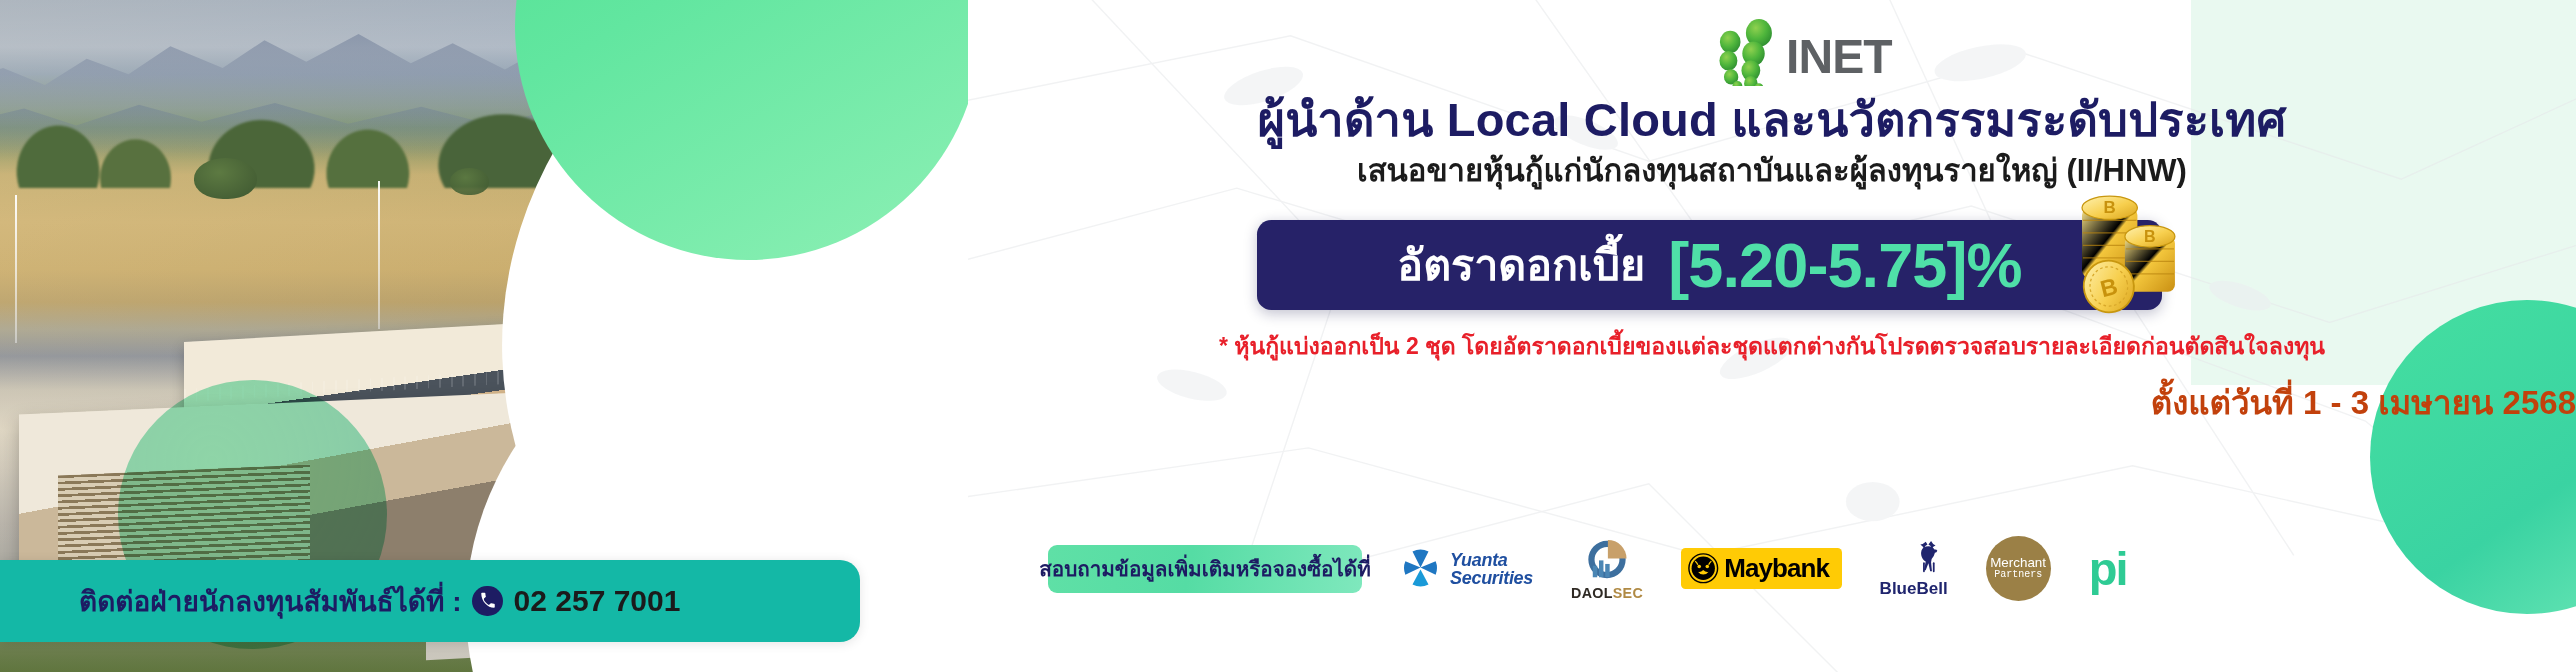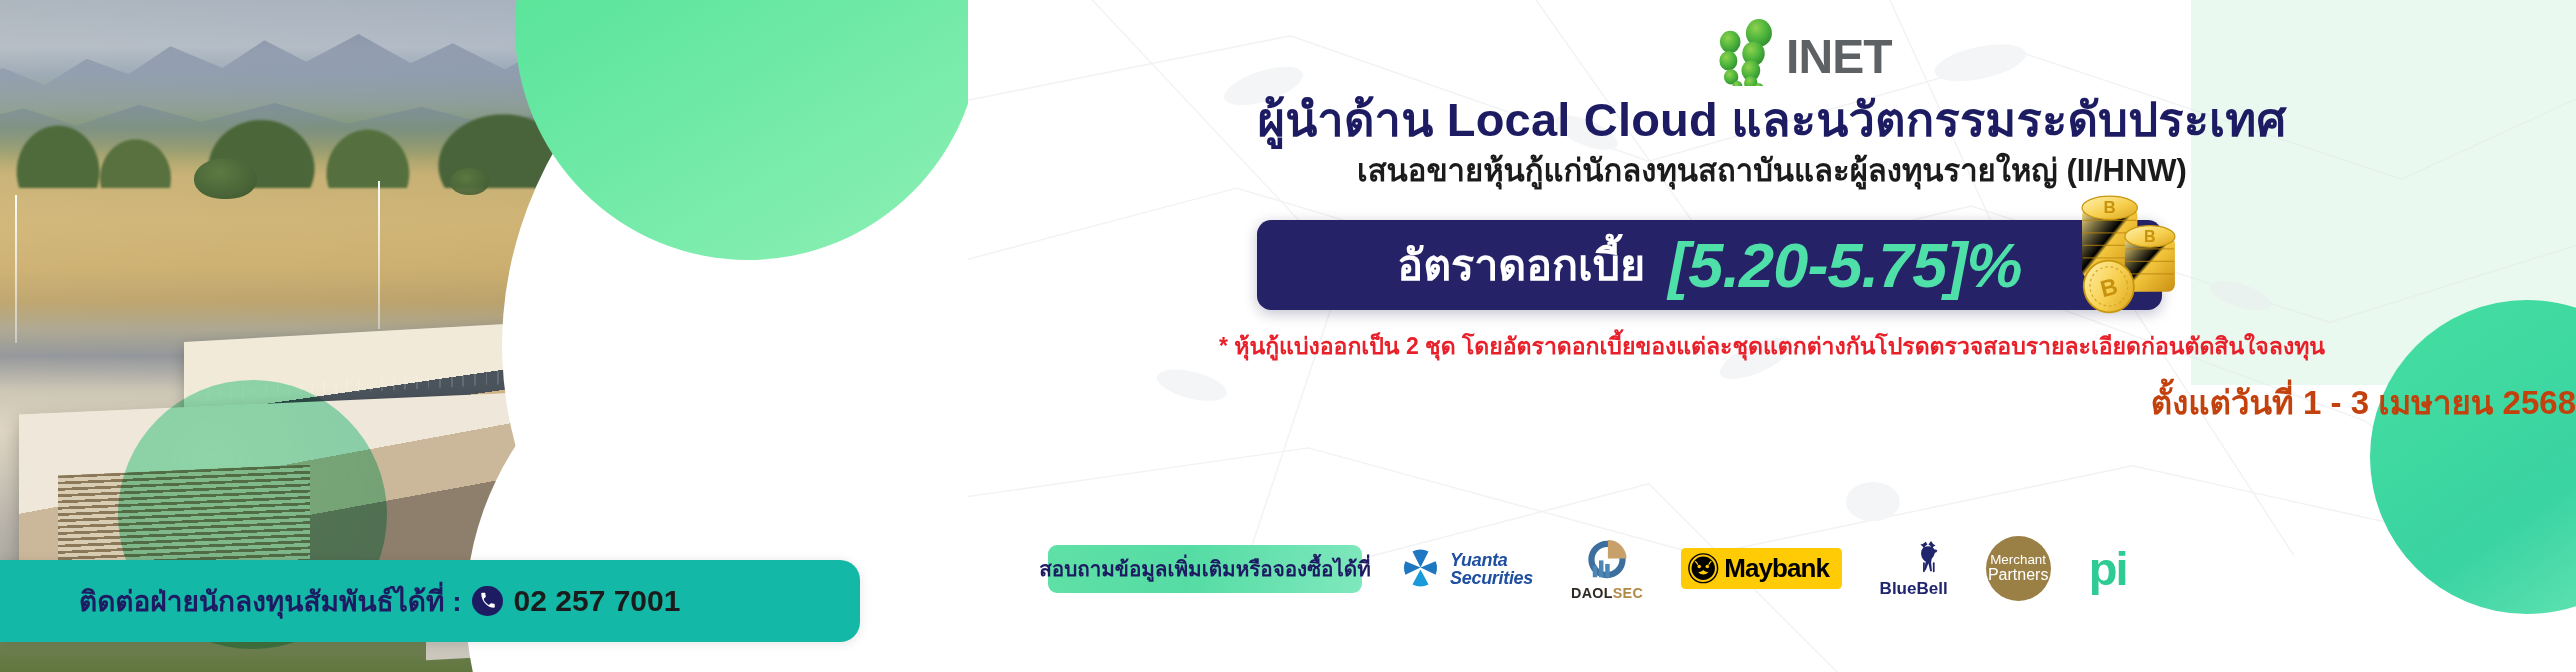--- a/index.html
+++ b/index.html
@@ -237,21 +237,21 @@
     border-radius:14.3px;
     display:flex; align-items:center; justify-content:center;
     box-shadow:0 3.6px 12.5px rgba(20,18,70,.25);
   }
   .rate-label{
     font-size:43px; font-weight:bold; color:#ffffff;
     margin-right:23px; line-height:1;
   }
   .rate-value{
     font-size:63px; font-weight:bold; color:#4fdfa8;
-    line-height:1; letter-spacing:-0.9px;font-style:italic;
+    line-height:1; letter-spacing:-0.9px;
   }
   .coins{
     position:absolute; right:-29px; top:-39px;
     width:134px; height:143px;
   }
 
   
   .disclaimer{
     position:absolute; left:0; right:0; top:328px;
     text-align:center;
@@ -304,21 +304,21 @@
   .bluebell{ text-align:right; }
   .bb-deer{ width:41px; height:38px; margin:0 auto; }
   .bb-word{ font-size:17px; font-weight:bold; color:#20256e; }
   .merchant{
     width:65px; height:65px; border-radius:50%;
     background:#9b8046;
     display:flex; flex-direction:column; align-items:center; justify-content:center;
     line-height:1.05;
   }
   .mp-1{ color:#fff; font-size:13.4px; }
-  .mp-2{ color:#fff; font-size:16px; }
+  .mp-2{ color:#fff; font-size:10px;font-family:Liberation Mono, monospace; }
   .pi-word{
     font-size:47px; font-weight:bold; color:#2ecb94;
     line-height:.8; letter-spacing:-1.8px;
   }
 
   
   .contact-card{
     position:absolute; left:0; top:560px;
     width:860px; height:82px;
     background:#14b8a6;

